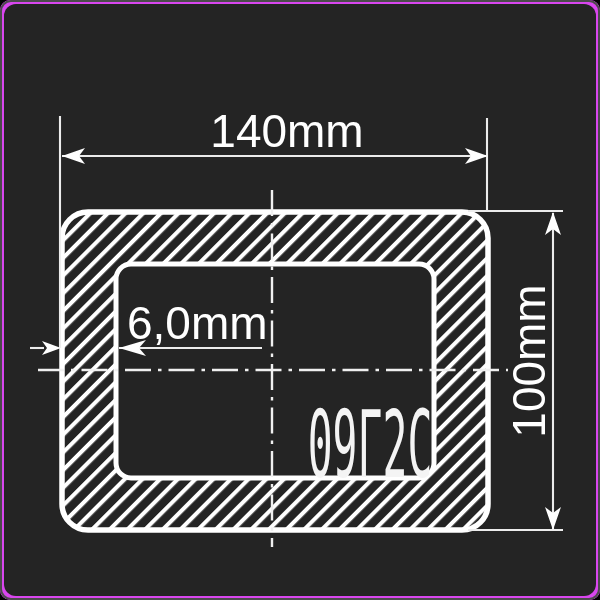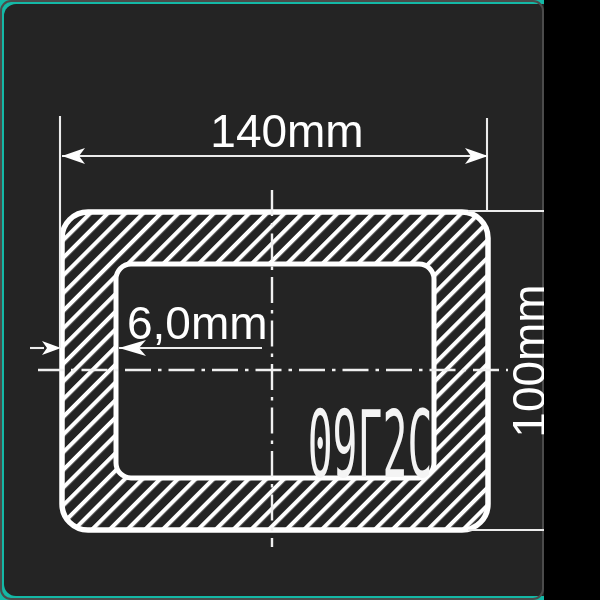--- a/index.html
+++ b/index.html
@@ -1,18 +1,18 @@
 <!DOCTYPE html>
 <html><head>
 <meta charset="utf-8">
 <style>
   html,body{margin:0;padding:0;background:#000;}
   .canvas{
-    position:relative;width:544px;height:600px;background:#14b8a6;
-    overflow:hidden;font-family:"Liberation Sans",sans-serif;
+    position:relative;width:600px;height:600px;background:#d946ef;
+    overflow:hidden;font-family:"Liberation Sans",sans-serif;border-radius:10px;
   }
   .frame{
     position:absolute;inset:0;border:2px solid #4b4b4b;border-radius:11px;
     box-sizing:border-box;pointer-events:none;
   }
   .panel{
     position:absolute;left:4px;top:4px;width:592px;height:592px;
     background:#242424;border-radius:12px;
   }
   svg{position:absolute;left:0;top:0;}

